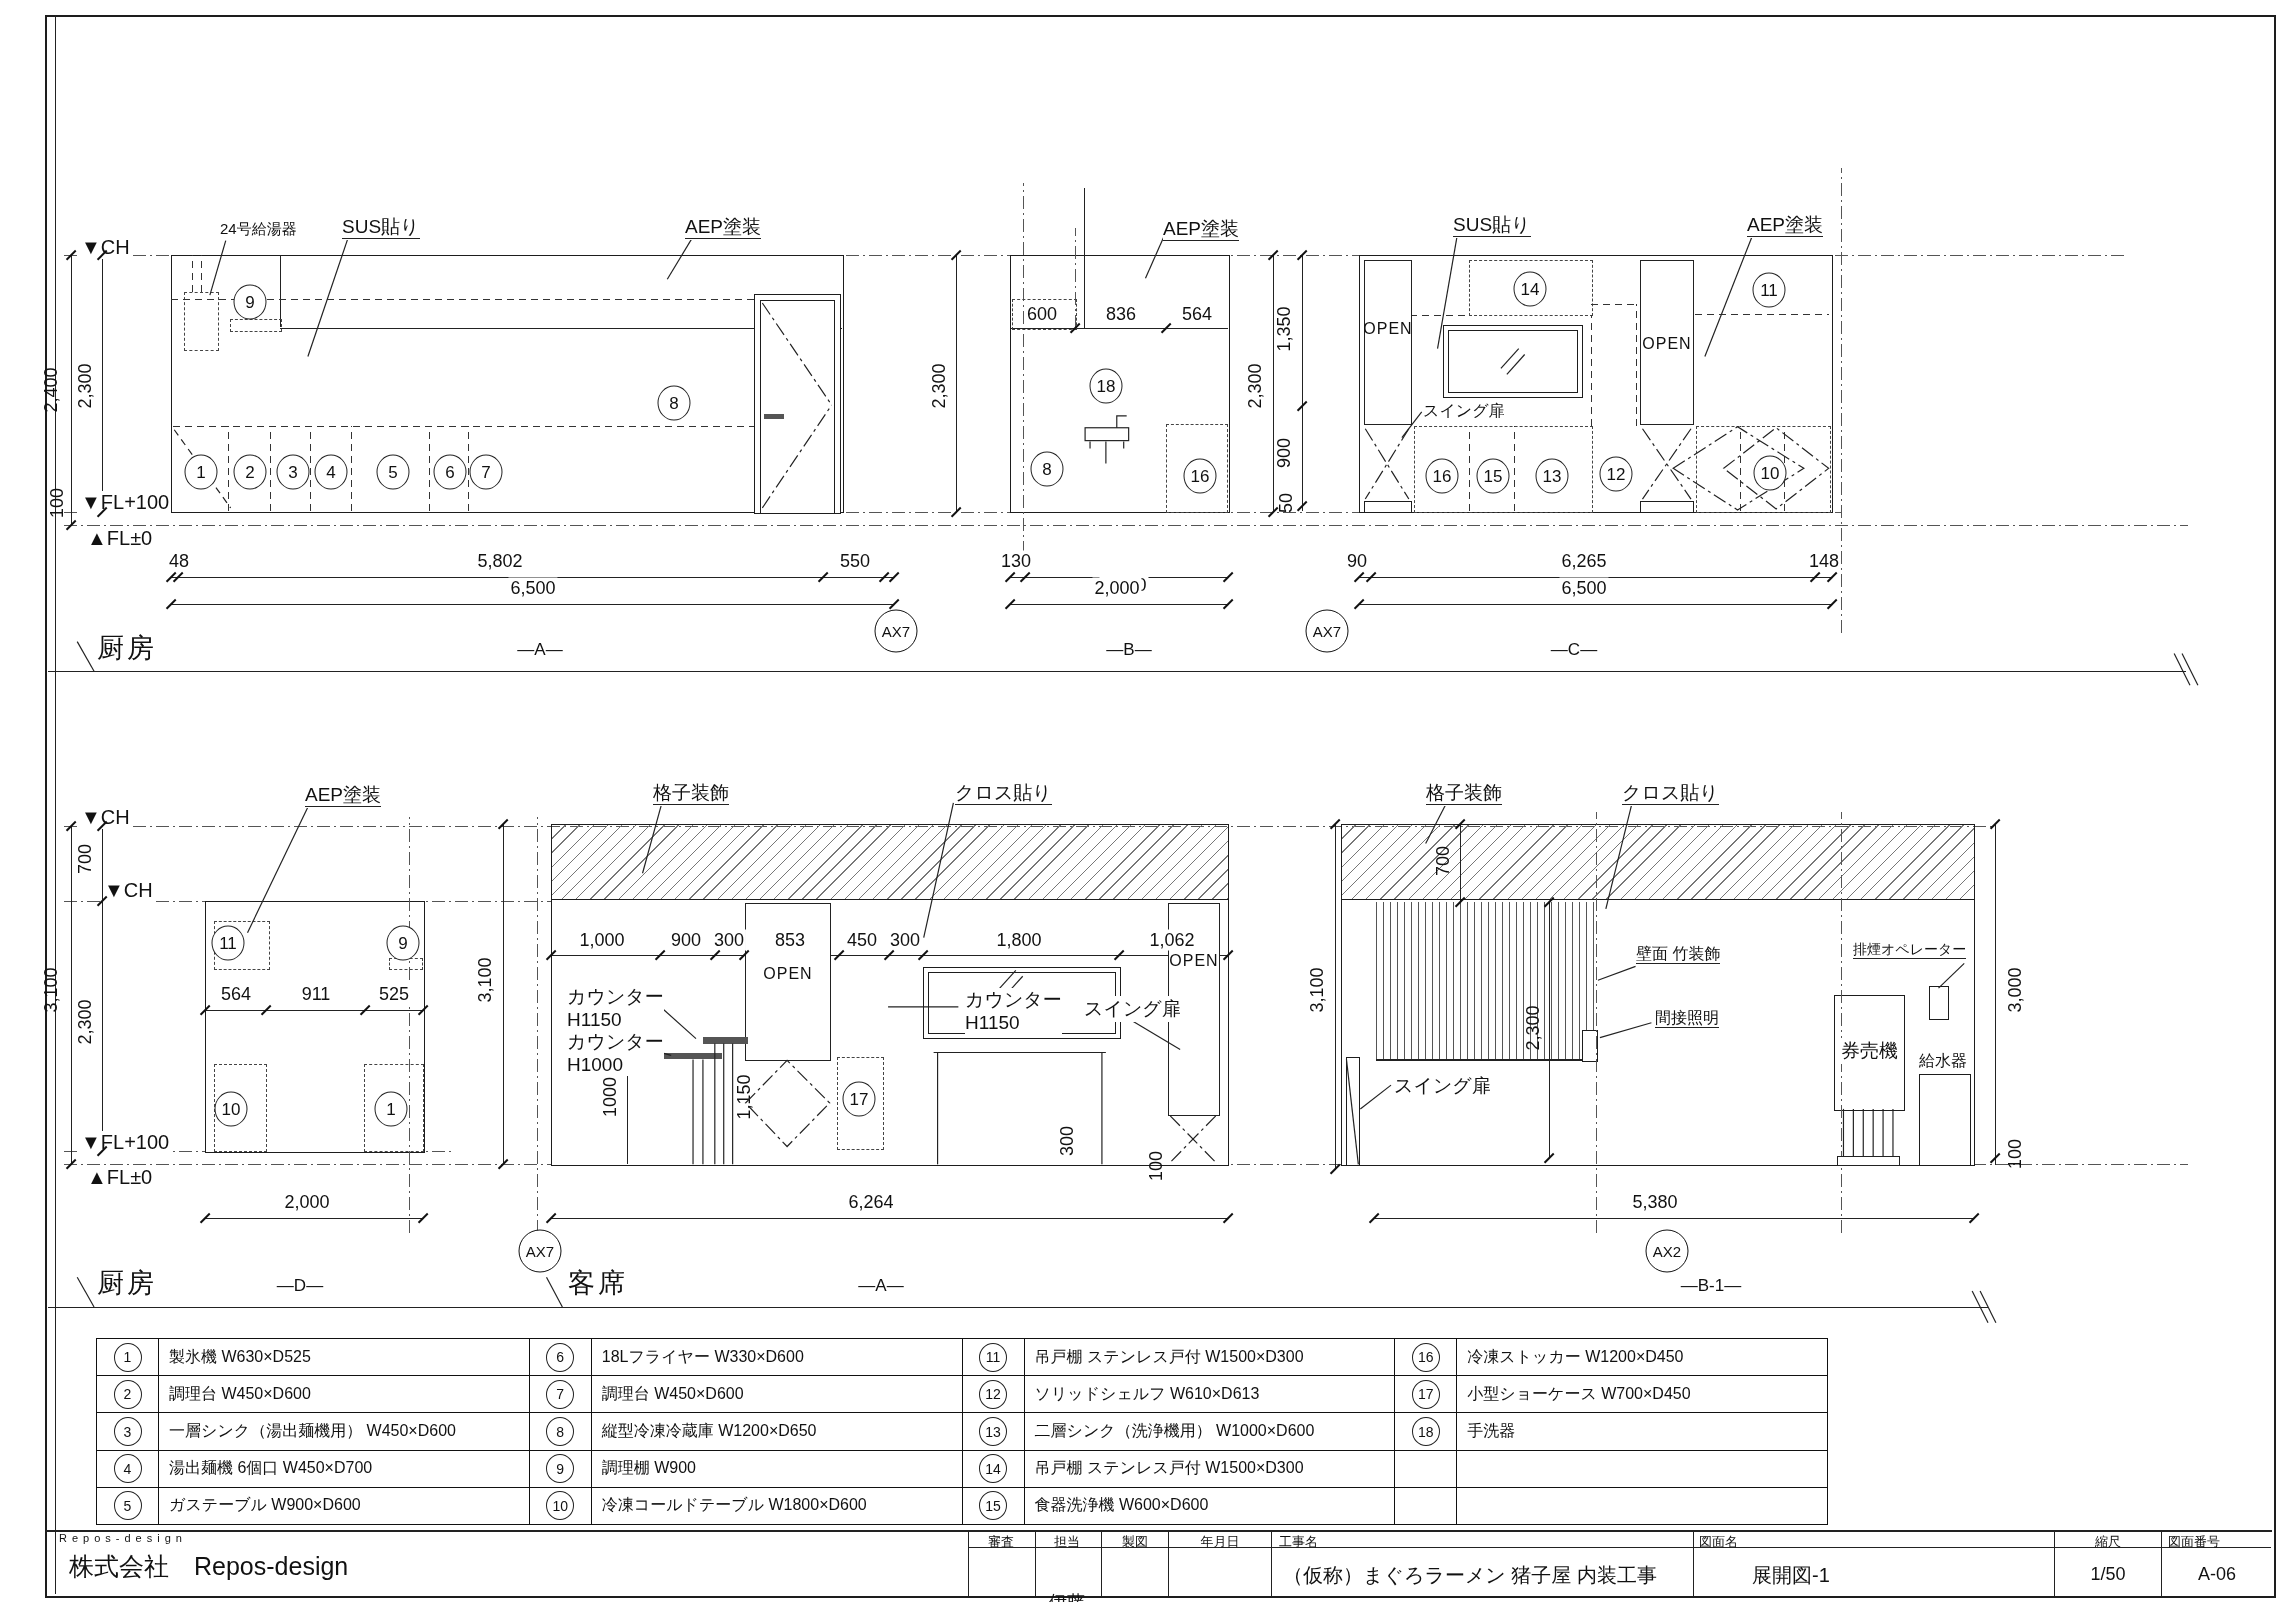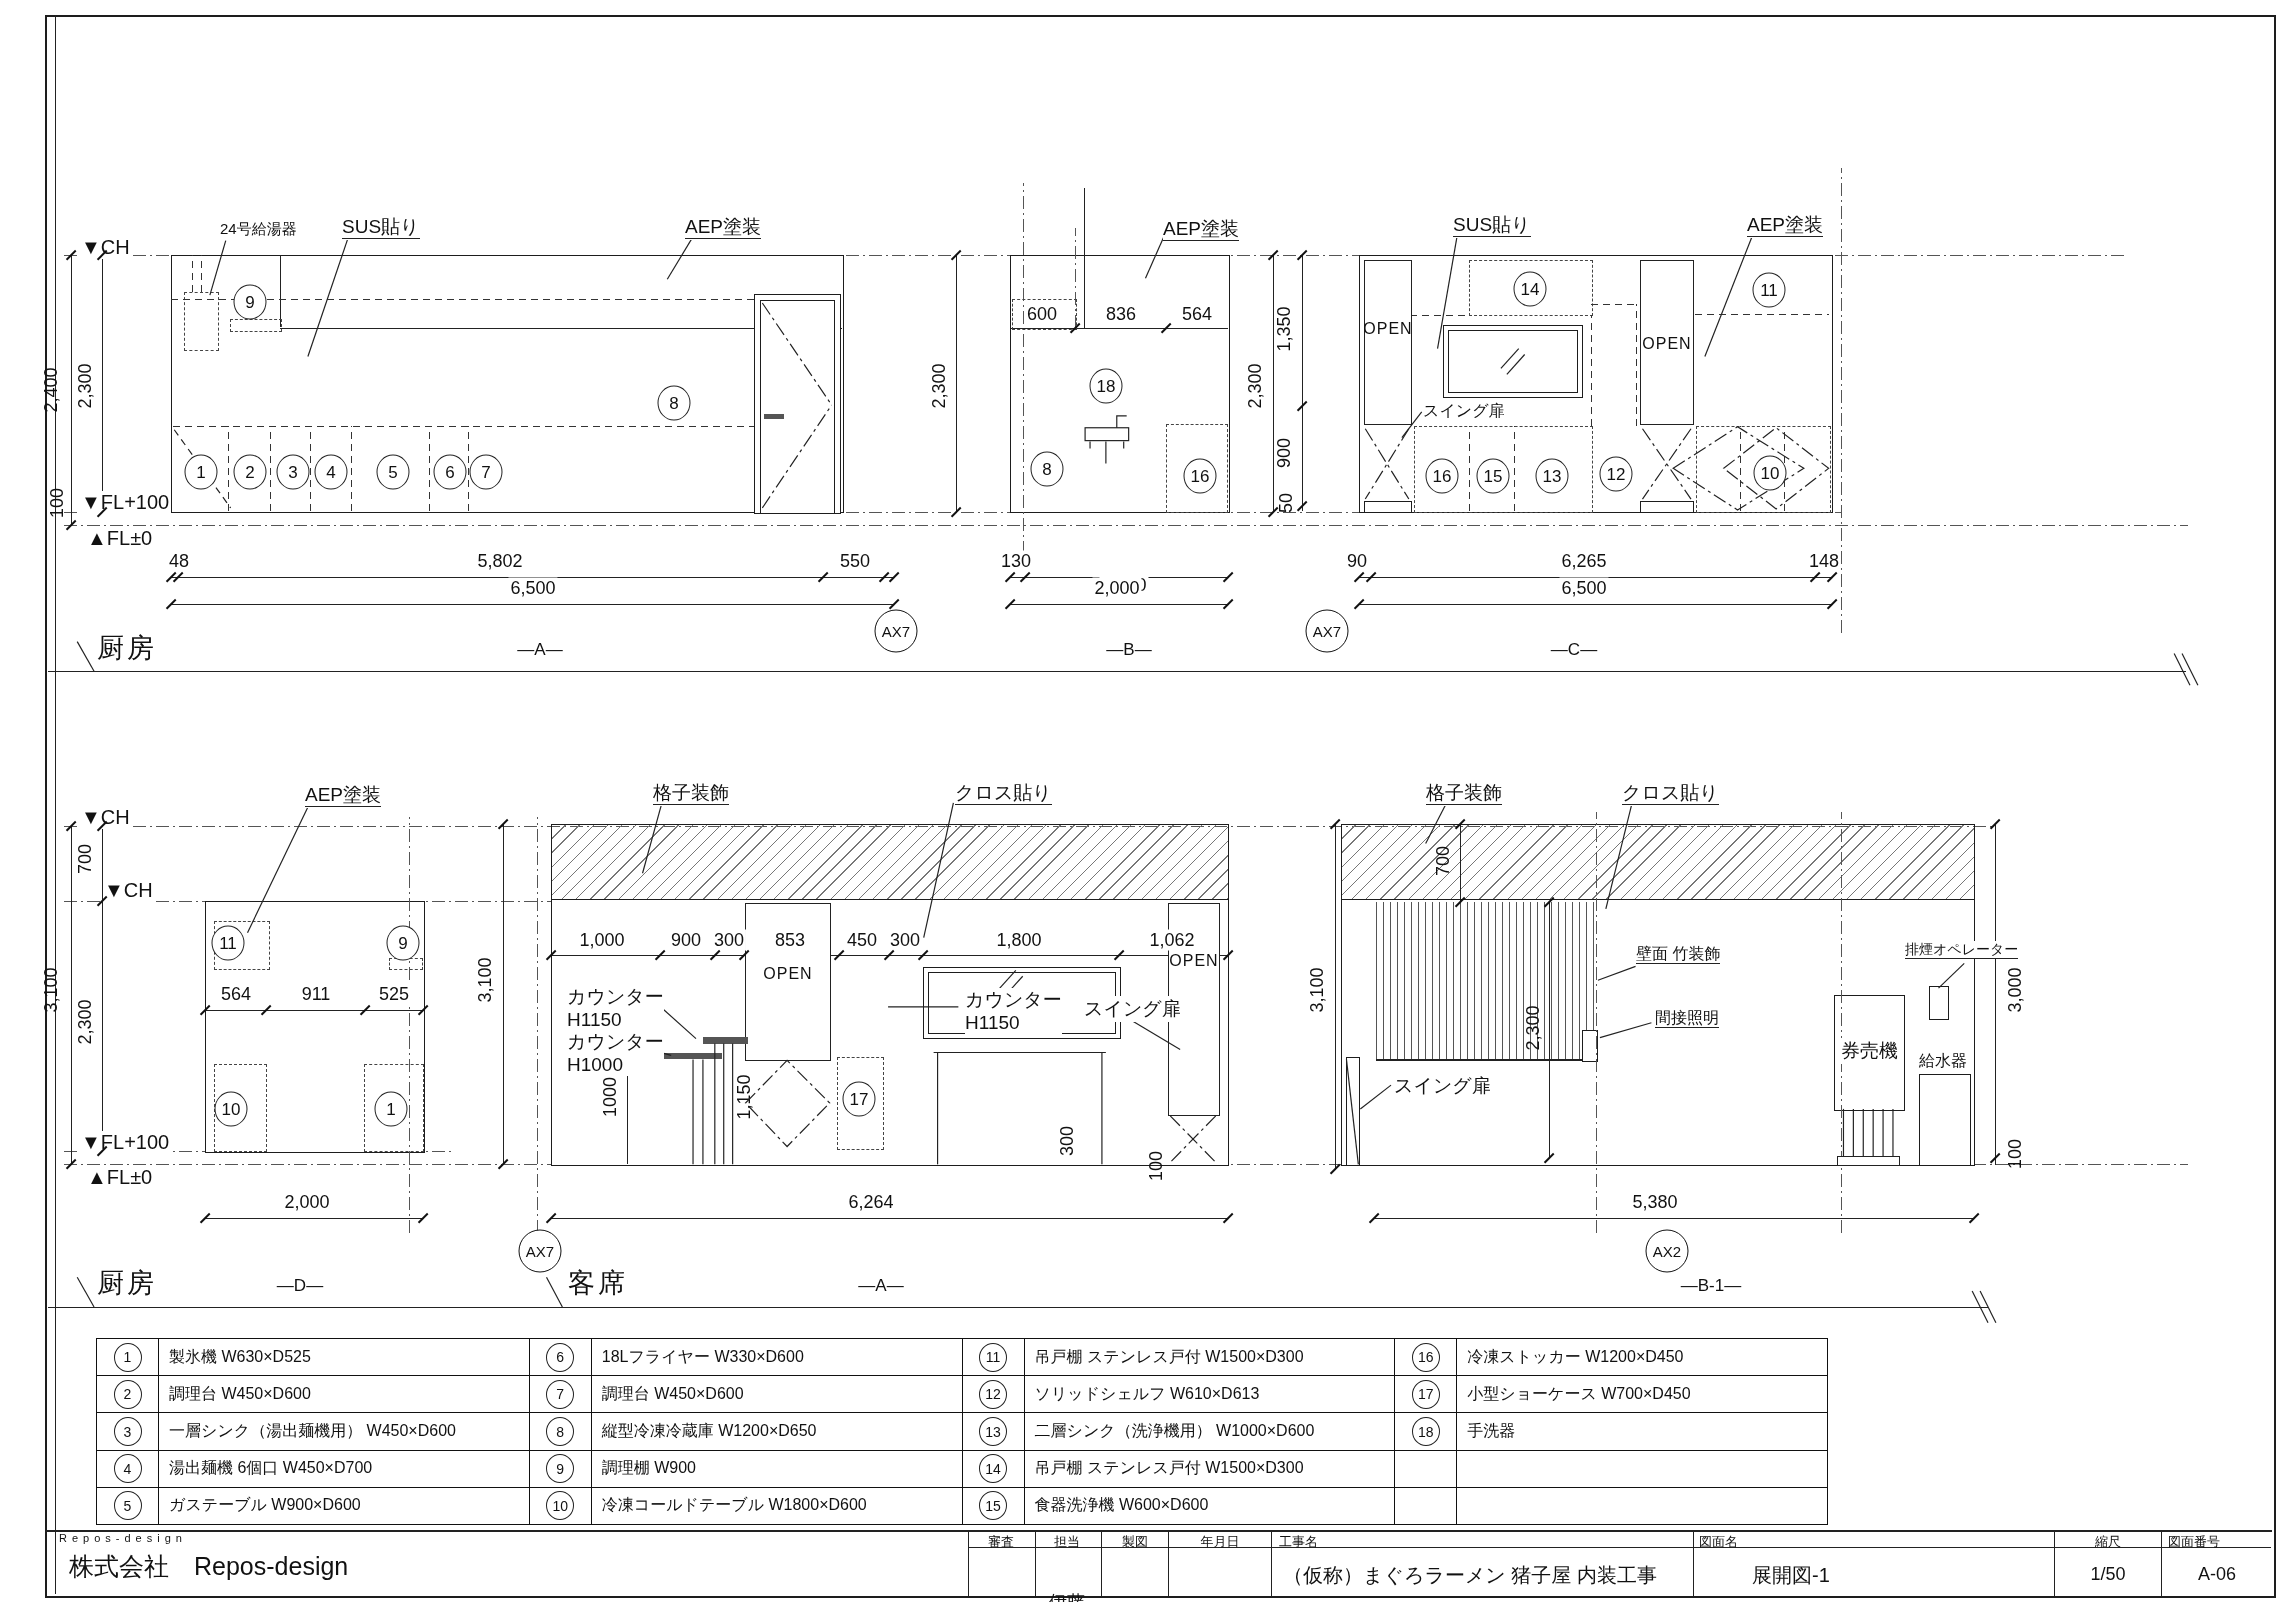--- a/index.html
+++ b/index.html
@@ -267,21 +267,21 @@
   <div class="lineV" style="left:1549px;top:902px;height:256px"></div>
   <div class="dimv" style="left:1533px;top:1028px">2,300</div>
   <div class="lineV" style="left:1335px;top:824px;height:346px"></div>
   <div class="dimv" style="left:1317px;top:990px">3,100</div>
   <div class="lineV" style="left:1995px;top:824px;height:341px"></div>
   <div class="dimv" style="left:2015px;top:990px">3,000</div>
   <div class="dimv" style="left:2015px;top:1154px">100</div>
   <div class="lbl sm" style="left:1636px;top:944px"><span class="lu">壁面 竹装飾</span></div>
   <div class="lbl sm" style="left:1655px;top:1008px"><span class="lu">間接照明</span></div>
   <div class="box b1" style="left:1582px;top:1030px;width:14px;height:30px;border-width:1px"></div>
-  <div class="lbl" style="left:1905px;top:941px;font-size:14px"><span class="lu">排煙オペレーター</span></div>
+  <div class="lbl" style="left:1853px;top:941px;font-size:14px"><span class="lu">排煙オペレーター</span></div>
   <div class="box b1" style="left:1929px;top:986px;width:18px;height:32px;border-width:1px"></div>
   <div class="box b1" style="left:1834px;top:995px;width:69px;height:114px"></div>
   <div class="lbl" style="left:1841px;top:1038px">券売機</div>
   <div class="fill" style="left:1837px;top:1156px;width:61px;height:8px;background:#fff;border:1.2px solid #222"></div>
   <div class="lbl sm" style="left:1919px;top:1051px">給水器</div>
   <div class="box b1" style="left:1919px;top:1074px;width:50px;height:90px;border-width:1.2px"></div>
   <div class="lbl" style="left:1394px;top:1073px">スイング扉</div>
   <div class="box b1" style="left:1346px;top:1057px;width:12px;height:107px;border-width:1px"></div>
   <div class="ddv" style="left:1596px;top:812px;height:421px"></div>
   <div class="ddv" style="left:1841px;top:812px;height:421px"></div>

